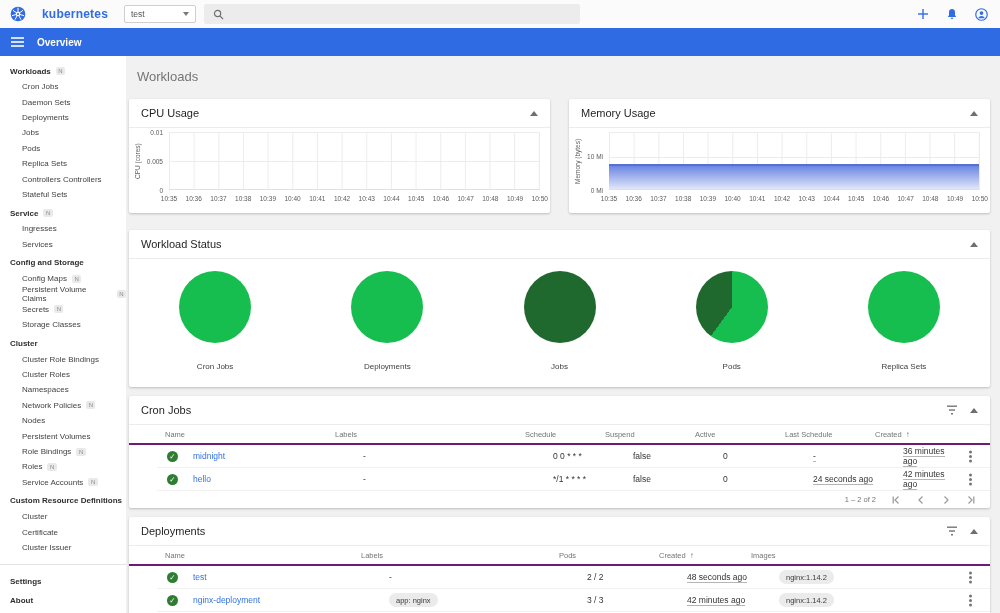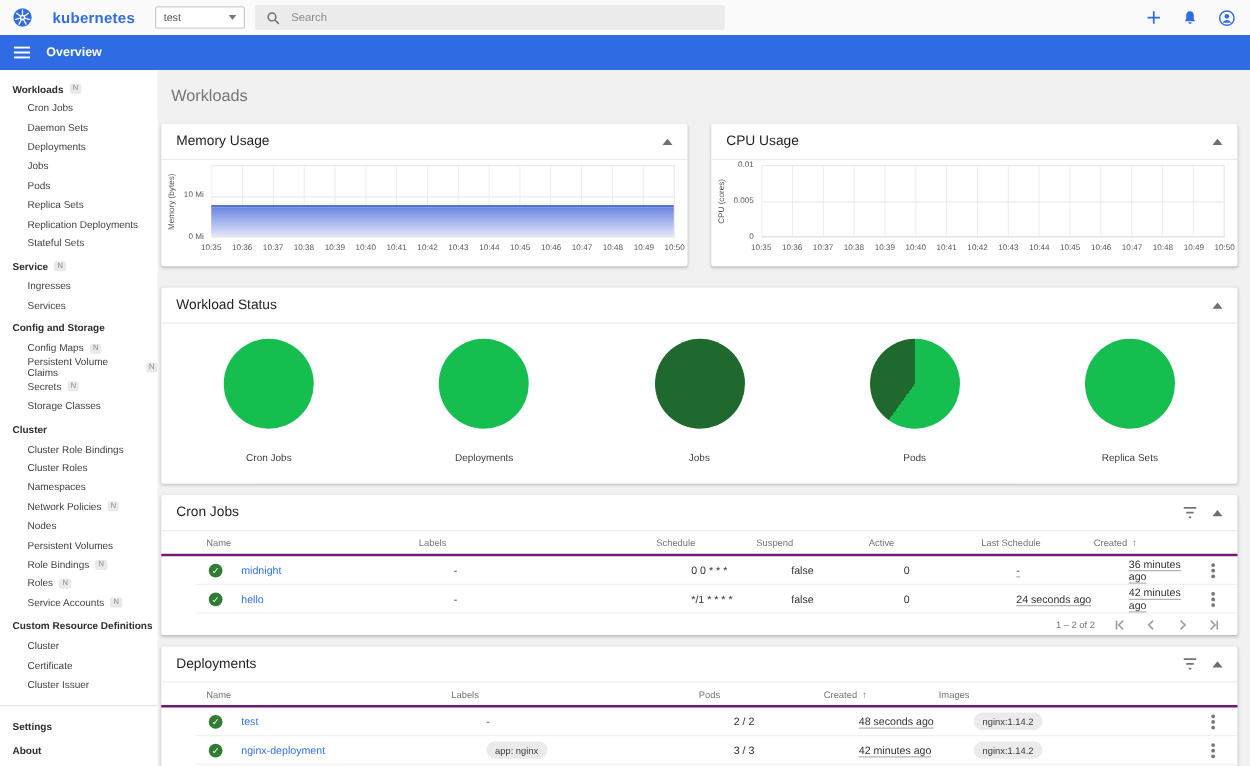--- a/index.html
+++ b/index.html
@@ -116,21 +116,20 @@
   </div>
   <div class="ns-select">
     <span>test</span>
     <span class="caret-down"></span>
   </div>
   <div class="searchbar">
     <svg width="11" height="11" viewBox="0 0 12 12" fill="none" stroke="#6f6f6f" stroke-width="1.3">
       <circle cx="5" cy="5" r="3.4"></circle>
         <line x1="7.6" y1="7.6" x2="11" y2="11"></line>
     </svg>
-    <input placeholder="Search" style="">
   </div>
   <div class="top-actions">
     <span class="ic">
       <svg width="12" height="12" viewBox="0 0 12 12" stroke="currentColor" stroke-width="1.4">
           <line x1="6" y1="1" x2="6" y2="11"></line>
           <line x1="1" y1="6" x2="11" y2="6"></line>
         </svg>
     </span>
     <span class="ic">
       <svg width="12" height="12" viewBox="0 0 12 12" fill="currentColor">
@@ -176,21 +175,21 @@
     <div class="nav-item">
         <span>Jobs</span>
       </div>
     <div class="nav-item">
         <span>Pods</span>
       </div>
     <div class="nav-item">
         <span>Replica Sets</span>
       </div>
     <div class="nav-item">
-        <span>Replication Deployments</span>
+        <span>Controllers Controllers</span>
       </div>
     <div class="nav-item">
         <span>Stateful Sets</span>
       </div>
 
     <div class="nav-group">
       <span>Service</span>
       <span class="ns-badge">N</span>
     </div>
     <div class="nav-item">
@@ -273,20 +272,55 @@
       </div>
     <div class="nav-group">
         <span>About</span>
       </div>
   </nav>
 
   <main>
     <div class="page-title">Workloads</div>
 
     <div class="charts-row">
+      <section class="card chart-card">
+        <div class="card-header">
+          <span class="card-title">CPU Usage</span>
+          <span class="caret-up"></span>
+        </div>
+        <div class="divider"></div>
+        <div class="chart-body">
+          <span class="axis-title">CPU (cores)</span>
+          <span class="ylab" style="top:4px">0.01</span>
+          <span class="ylab" style="top:33px">0.005</span>
+          <span class="ylab" style="top:62px">0</span>
+          <div class="plot">
+            <div class="hline" style="top:50%"></div>
+          </div>
+          <div class="xticks">
+            <span>10:35</span>
+              <span>10:36</span>
+              <span>10:37</span>
+              <span>10:38</span>
+              <span>10:39</span>
+              <span>10:40</span>
+              <span>10:41</span>
+              <span>10:42</span>
+              <span>10:43</span>
+              <span>10:44</span>
+              <span>10:45</span>
+              <span>10:46</span>
+              <span>10:47</span>
+              <span>10:48</span>
+              <span>10:49</span>
+              <span>10:50</span>
+          </div>
+        </div>
+      </section>
+
       <section class="card chart-card">
         <div class="card-header">
           <span class="card-title">Memory Usage</span>
           <span class="caret-up"></span>
         </div>
         <div class="divider"></div>
         <div class="chart-body">
           <span class="axis-title">Memory (bytes)</span>
           <span class="ylab" style="top:28px">10 Mi</span>
           <span class="ylab" style="top:62px">0 Mi</span>
@@ -307,55 +341,20 @@
               <span>10:44</span>
               <span>10:45</span>
               <span>10:46</span>
               <span>10:47</span>
               <span>10:48</span>
               <span>10:49</span>
               <span>10:50</span>
           </div>
         </div>
       </section>
-
-      <section class="card chart-card">
-        <div class="card-header">
-          <span class="card-title">CPU Usage</span>
-          <span class="caret-up"></span>
-        </div>
-        <div class="divider"></div>
-        <div class="chart-body">
-          <span class="axis-title">CPU (cores)</span>
-          <span class="ylab" style="top:4px">0.01</span>
-          <span class="ylab" style="top:33px">0.005</span>
-          <span class="ylab" style="top:62px">0</span>
-          <div class="plot">
-            <div class="hline" style="top:50%"></div>
-          </div>
-          <div class="xticks">
-            <span>10:35</span>
-              <span>10:36</span>
-              <span>10:37</span>
-              <span>10:38</span>
-              <span>10:39</span>
-              <span>10:40</span>
-              <span>10:41</span>
-              <span>10:42</span>
-              <span>10:43</span>
-              <span>10:44</span>
-              <span>10:45</span>
-              <span>10:46</span>
-              <span>10:47</span>
-              <span>10:48</span>
-              <span>10:49</span>
-              <span>10:50</span>
-          </div>
-        </div>
-      </section>
     </div>
 
     <section class="card status-card">
       <div class="card-header">
         <span class="card-title">Workload Status</span>
         <span class="caret-up"></span>
       </div>
       <div class="divider"></div>
       <div class="pies">
         <div class="pie-wrap">

